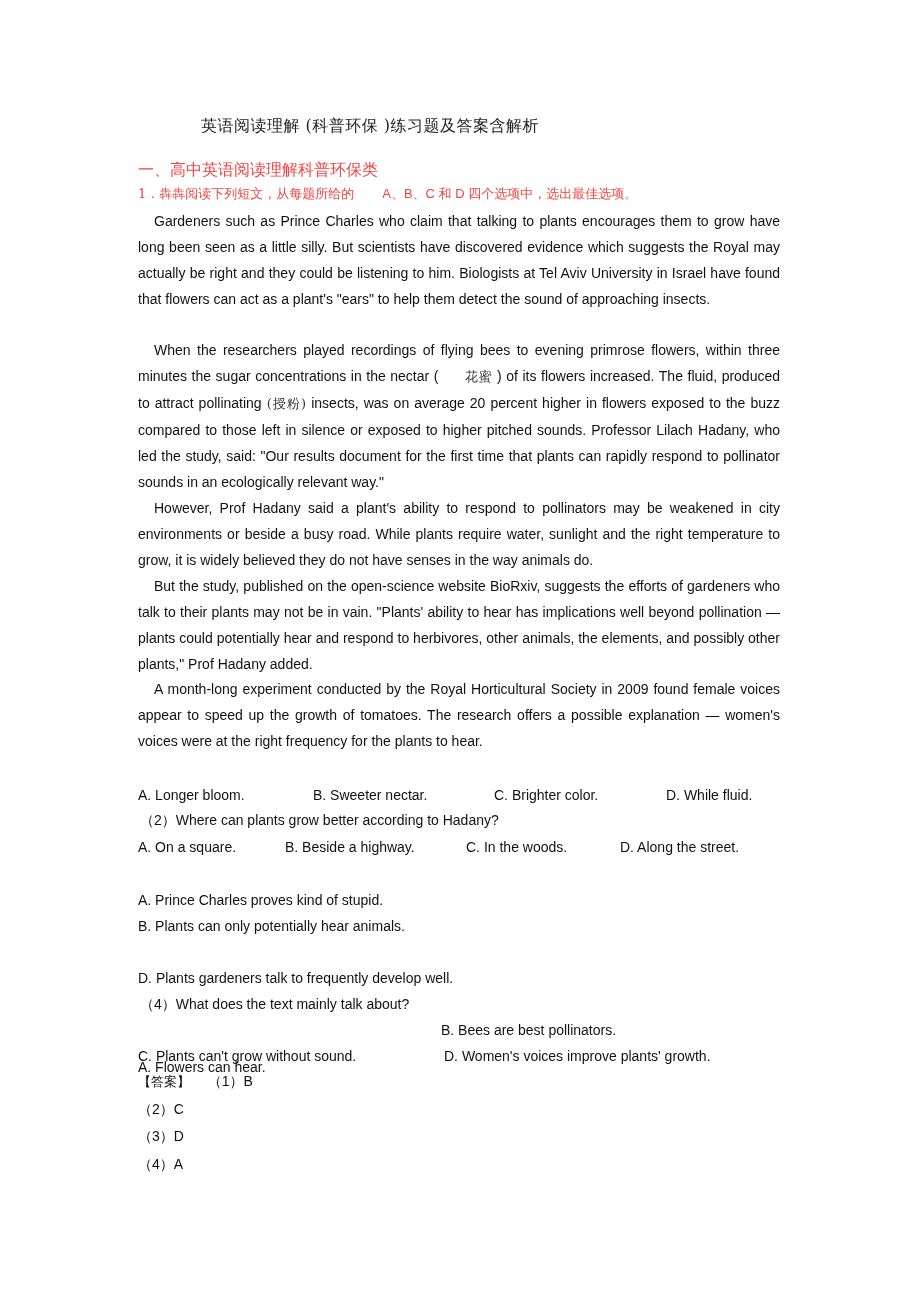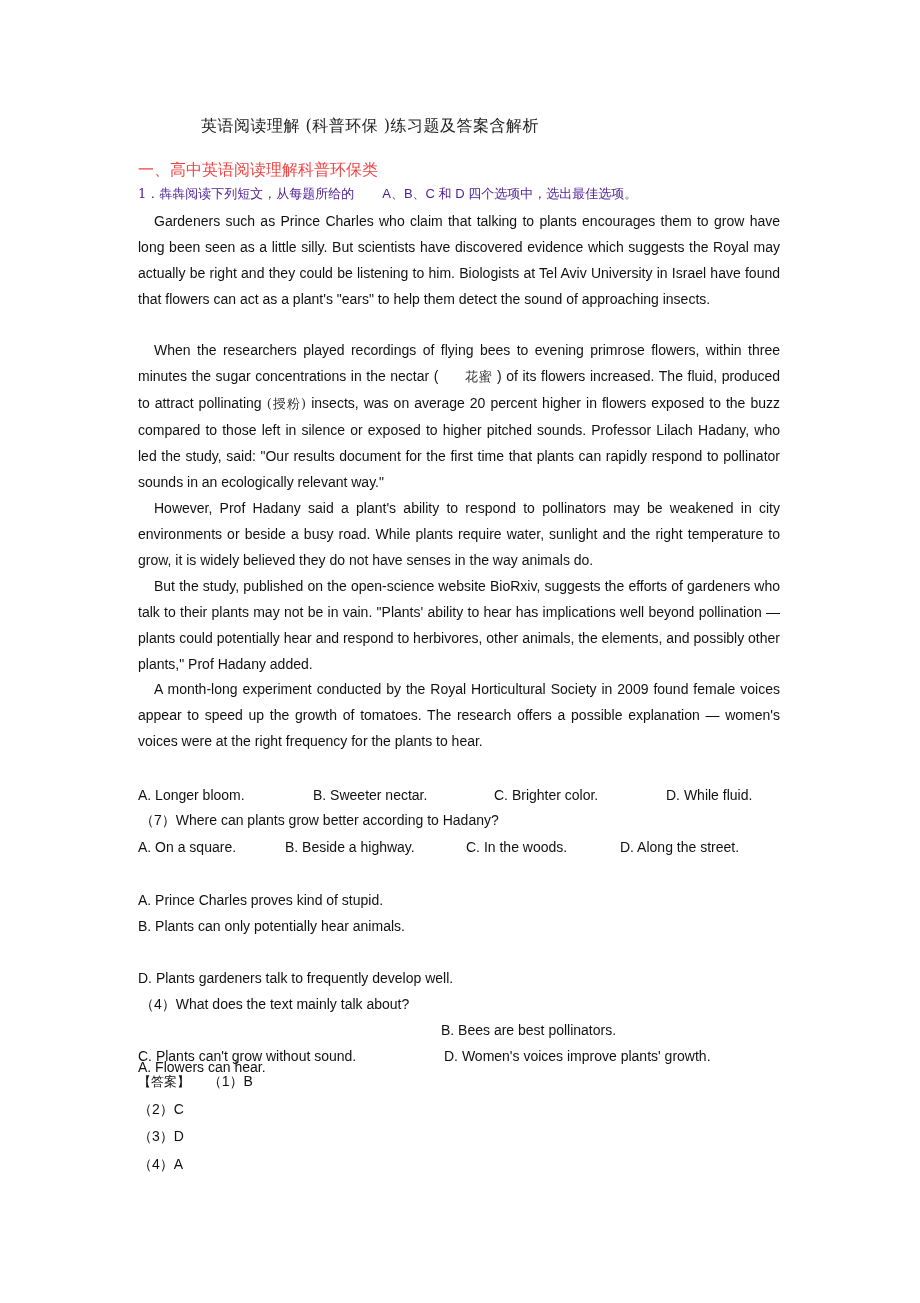--- a/index.html
+++ b/index.html
@@ -3,21 +3,21 @@
 <meta charset="utf-8">
 <style>
   html, body { margin: 0; padding: 0; background: #ffffff; }
   body { width: 920px; height: 1303px; position: relative; overflow: hidden;
          font-family: "Liberation Sans", sans-serif; color: #111; }
   .page { position: absolute; left: 0; top: 0; width: 920px; height: 1303px; }
   .title { position: absolute; left: 0; width: 740px; top: 116px; text-align: center;
            font-family: "DejaVu Serif", serif; font-size: 16px; color: #222; letter-spacing: 0.5px; }
   .section { position: absolute; left: 138px; top: 160px; font-family: "DejaVu Serif", serif;
              font-size: 16px; color: #ef4444; }
-  .instr { position: absolute; left: 138px; top: 185px; font-size: 13px; color: #4c1d95;
+  .instr { position: absolute; left: 138px; top: 185px; font-size: 13px; color: #ef4444;
            font-family: "DejaVu Serif", serif; }
   .instr .gap { display: inline-block; width: 28px; }
   .para { position: absolute; left: 138px; width: 642px; font-size: 14px; line-height: 26px;
           text-align: justify; color: #111; }
   .para .indent { display: inline-block; width: 16px; }
   .cjk { font-family: "DejaVu Serif", serif; font-size: 13px; color: #333; }
   .line { position: absolute; left: 138px; font-size: 14px; white-space: nowrap; color: #111; }
   .q { position: absolute; left: 140px; font-size: 14px; white-space: nowrap; color: #111; }
   .opt { position: absolute; font-size: 14px; white-space: nowrap; color: #111; }
   .ans { position: absolute; left: 138px; font-size: 14px; white-space: nowrap; color: #111; }
@@ -54,21 +54,21 @@
 
   <div class="para" style="top:676px;">
     <span class="indent"></span><span>A month-long experiment conducted by the Royal Horticultural Society in 2009 found female voices appear to speed up the growth of tomatoes. The research offers a possible explanation — women's voices were at the right frequency for the plants to hear.</span>
   </div>
 
   <div class="opt" style="left:138px; top:787px;">A. Longer bloom.</div>
   <div class="opt" style="left:313px; top:787px;">B. Sweeter nectar.</div>
   <div class="opt" style="left:494px; top:787px;">C. Brighter color.</div>
   <div class="opt" style="left:666px; top:787px;">D. While fluid.</div>
 
-  <div class="q" style="top:812px;">（7）Where can plants grow better according to Hadany?</div>
+  <div class="q" style="top:812px;">（2）Where can plants grow better according to Hadany?</div>
   <div class="opt" style="left:138px; top:839px;">A. On a square.</div>
   <div class="opt" style="left:285px; top:839px;">B. Beside a highway.</div>
   <div class="opt" style="left:466px; top:839px;">C. In the woods.</div>
   <div class="opt" style="left:620px; top:839px;">D. Along the street.</div>
 
   <div class="line" style="top:892px;">A. Prince Charles proves kind of stupid.</div>
   <div class="line" style="top:918px;">B. Plants can only potentially hear animals.</div>
   <div class="line" style="top:970px;">D. Plants gardeners talk to frequently develop well.</div>
 
   <div class="q" style="top:996px;">（4）What does the text mainly talk about?</div>

